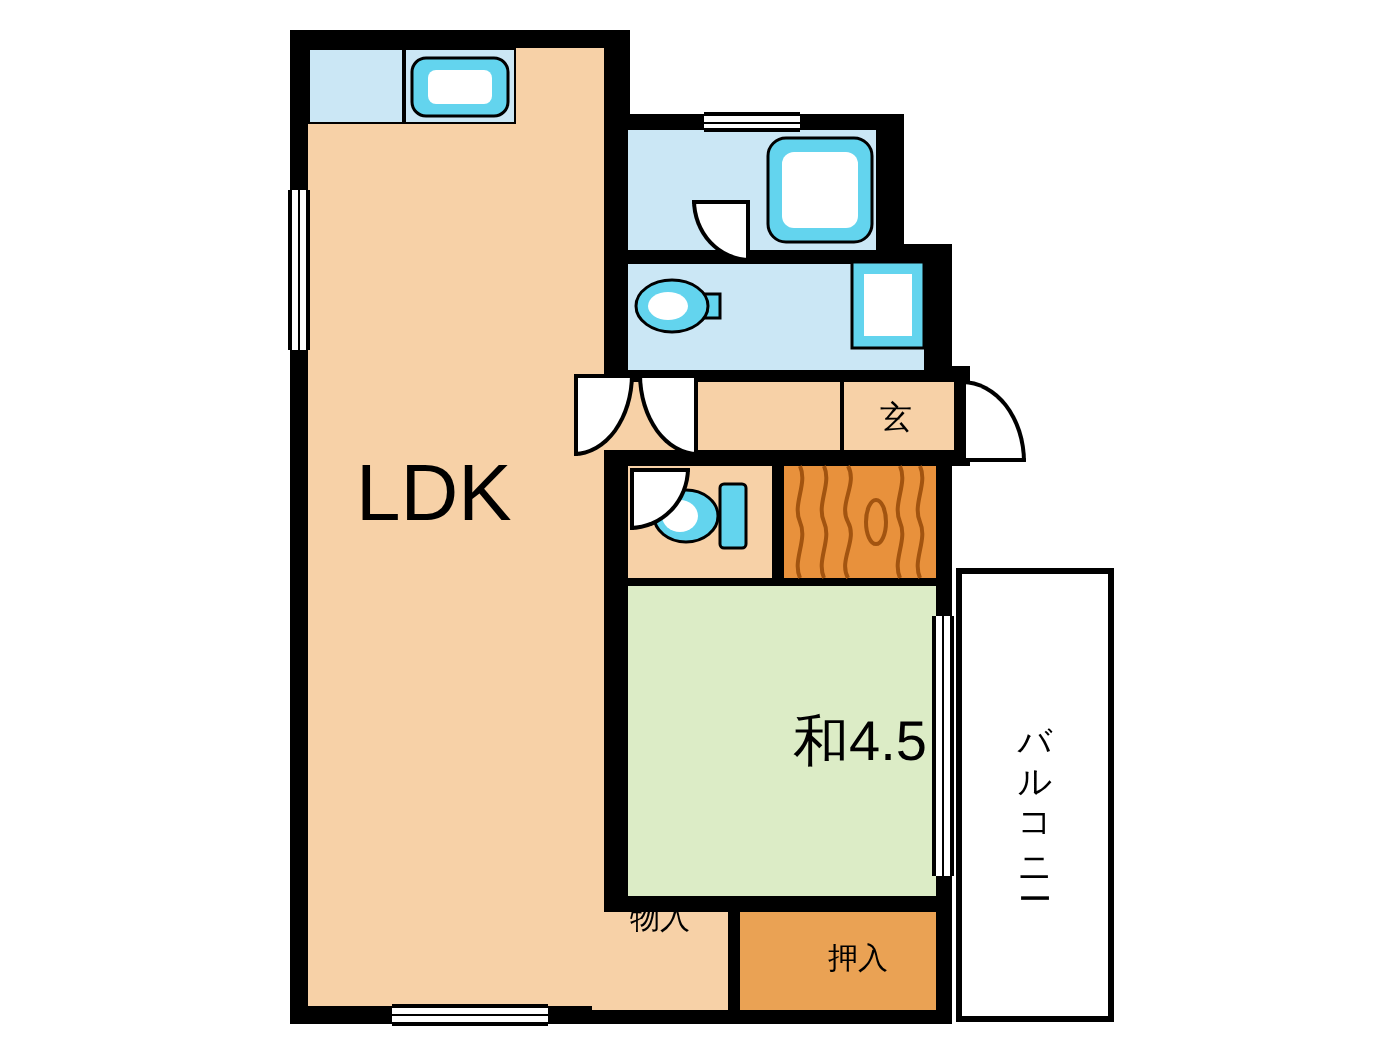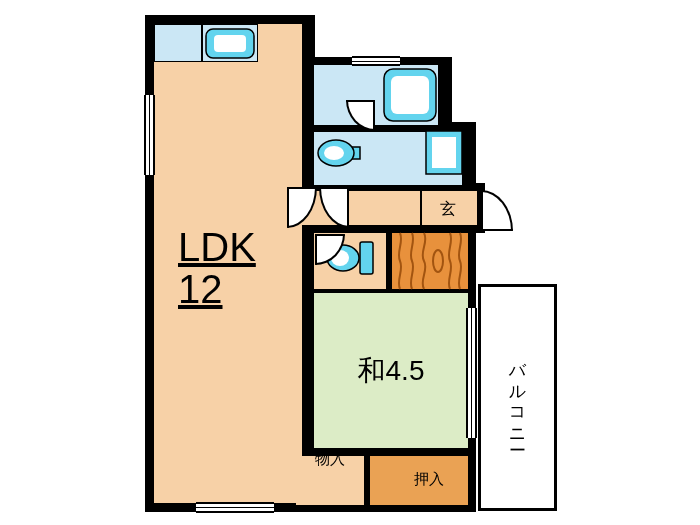--- a/index.html
+++ b/index.html
@@ -100,22 +100,21 @@
   <div class="door" style="left:287px;top:187px;width:30px;height:41px;border-radius:0 0 100% 0;"></div>
   <div class="door" style="left:319px;top:187px;width:30px;height:41px;border-radius:0 0 0 100%;"></div>
   <div class="door" style="left:315px;top:234px;width:30px;height:31px;border-radius:0 0 100% 0;"></div>
   <div class="door" style="left:346px;top:100px;width:29px;height:31px;border-radius:0 0 0 100%;"></div>
   <div class="door" style="left:481px;top:190px;width:32px;height:41px;border-radius:0 100% 0 0;"></div>
 
   <div id="balcony">
     <span class="label" style="position:static;">バルコニー</span>
   </div>
 
-  <div class="label" style="left:178px;top:226px;font-size:40px;line-height:1.05;text-decoration:underline;">
+  <div class="label" style="left:178px;top:226px;font-size:40px;line-height:1.05;">
     <div>LDK</div>
-    <div>12</div>
   </div>
-  <div class="label center" style="left:314px;top:352px;width:154px;font-size:28px;">和4.5</div>
+  <div class="label center" style="left:314px;top:352px;width:154px;font-size:28px;padding-left:39px;">和4.5</div>
   <div class="label" style="left:440px;top:199px;font-size:16px;">玄</div>
   <div class="label center" style="left:296px;top:450px;width:68px;font-size:15px;">物入</div>
   <div class="label center" style="left:370px;top:470px;width:118px;font-size:15px;">押入</div>
 
 </div>
 
 </body></html>

